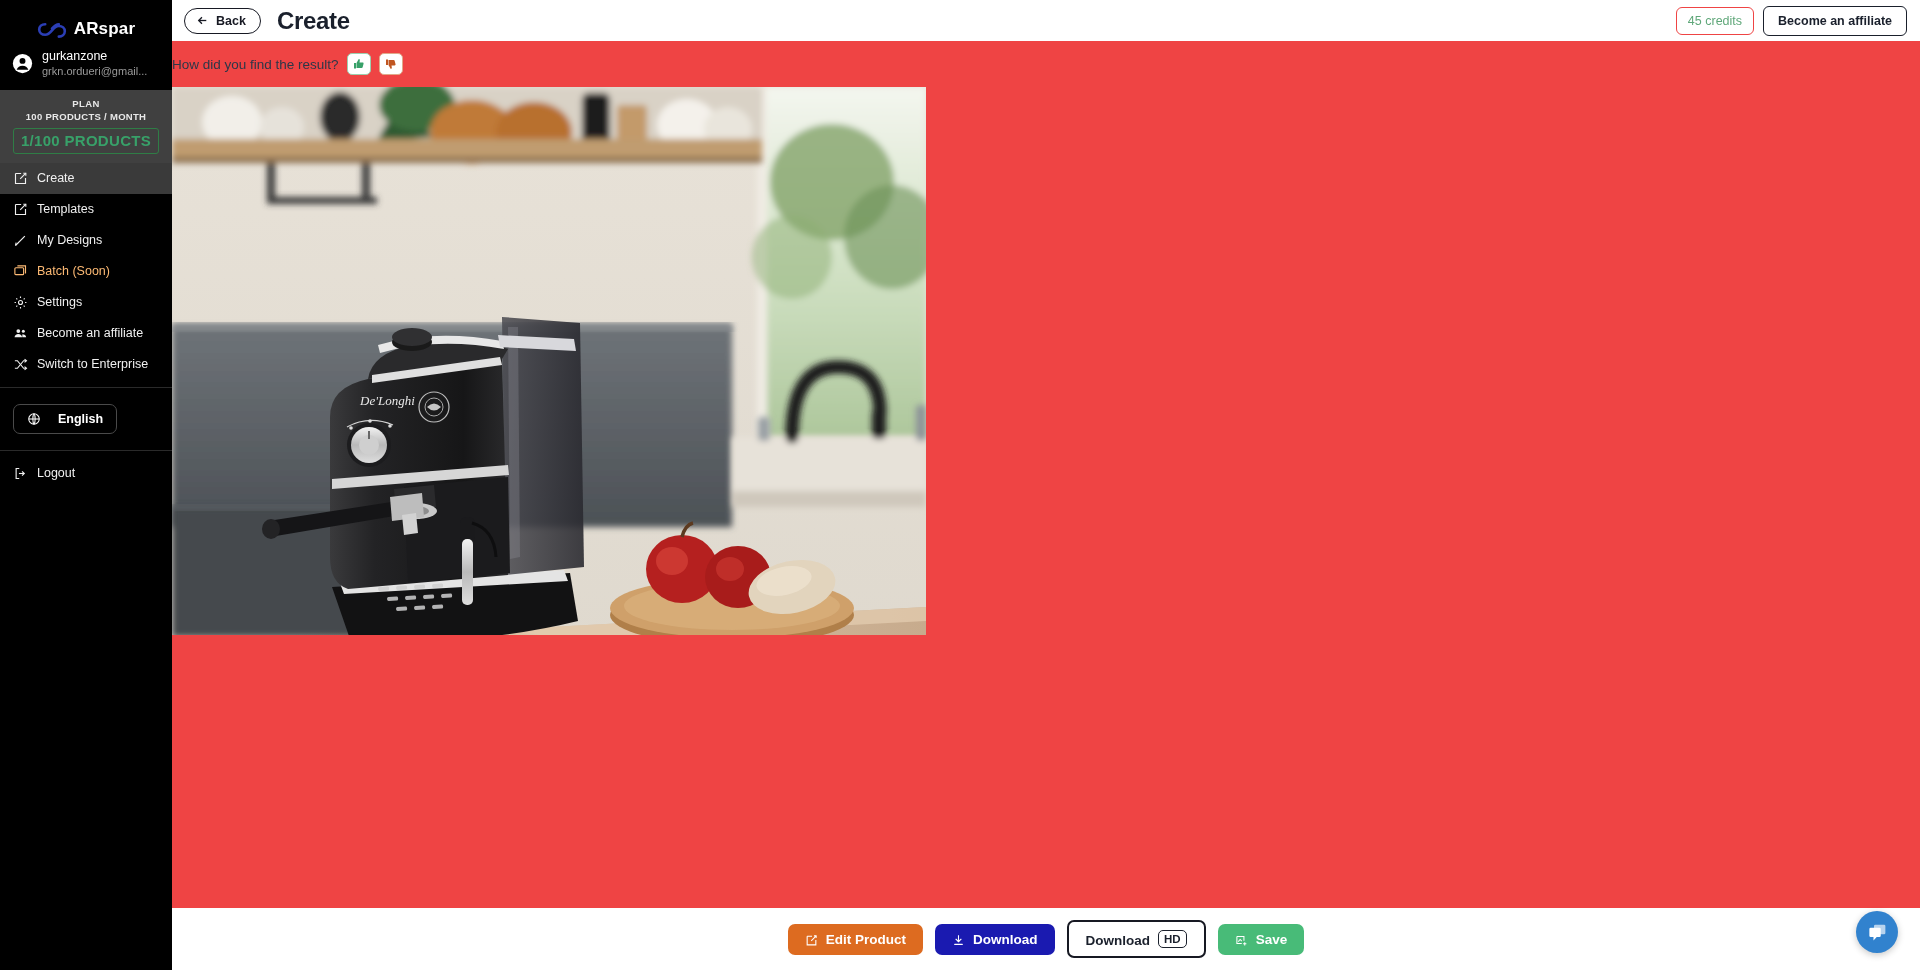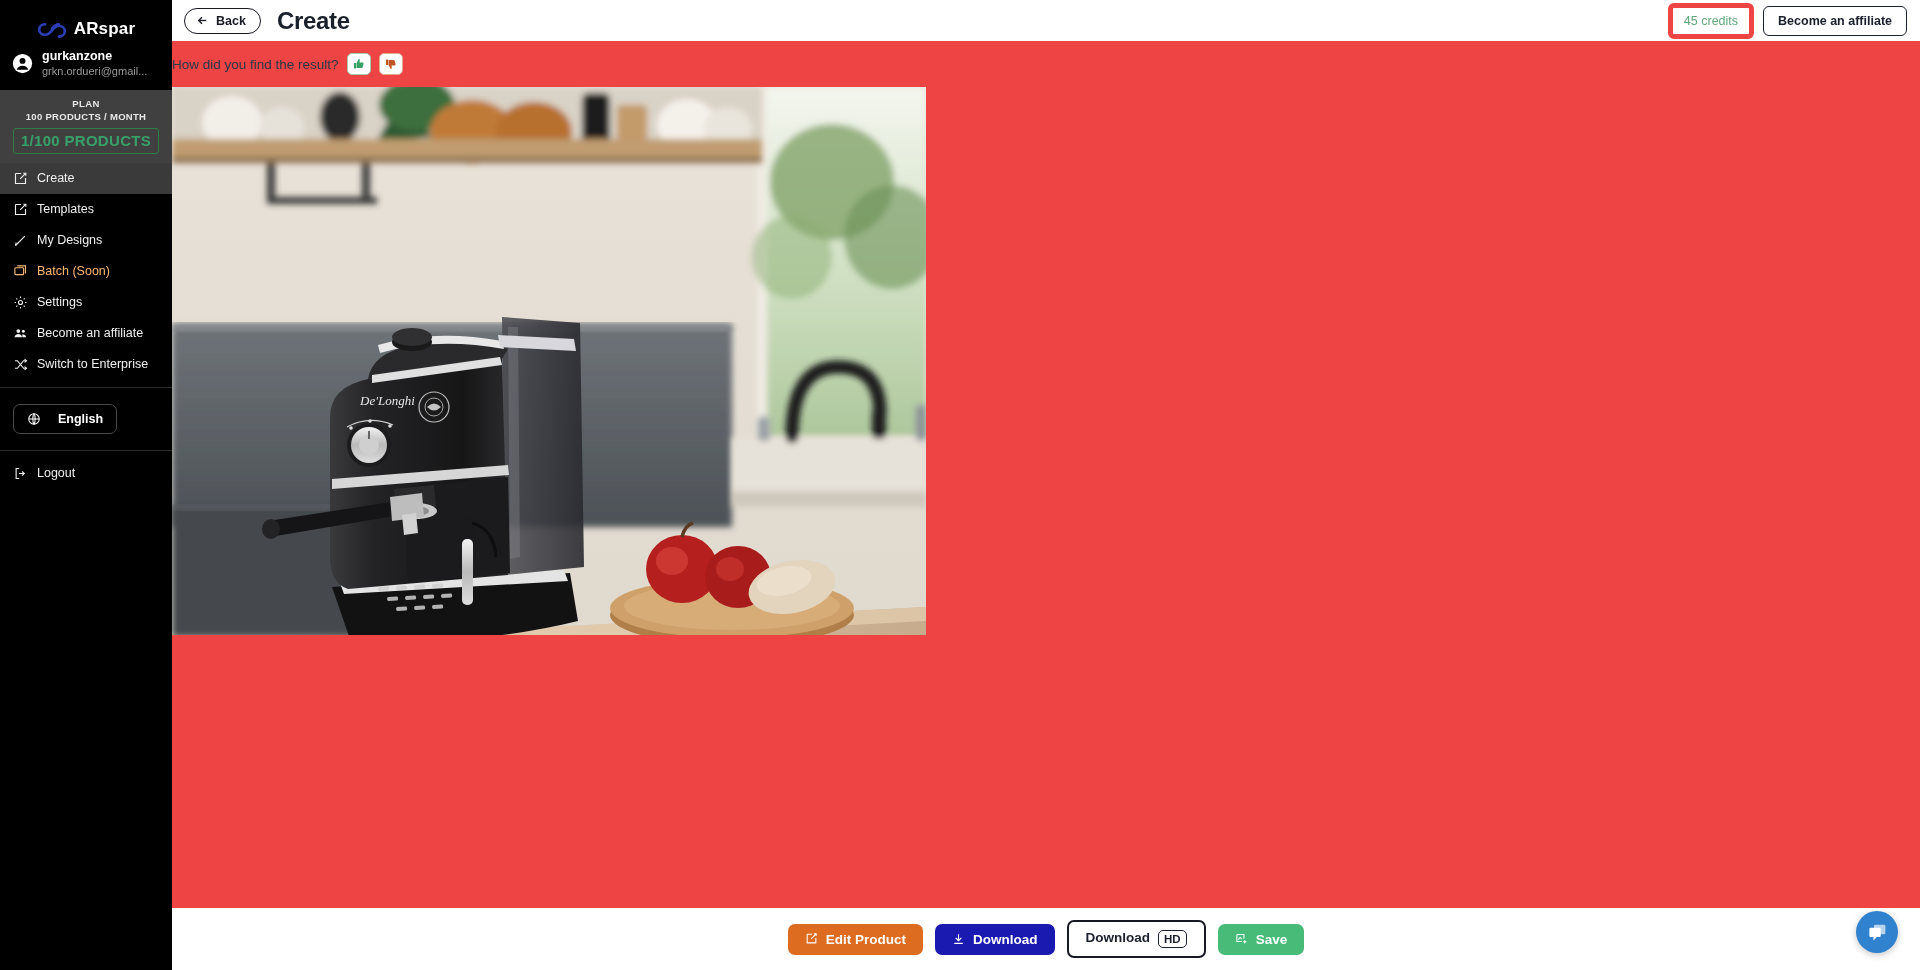--- a/index.html
+++ b/index.html
@@ -22,21 +22,21 @@
   }
   .logo-mark { width: 30px; height: 17px; display: block; }
   .logo-text { font-size: 17px; font-weight: bold; letter-spacing: .2px; color: #fff; }
 
   .user-row {
     display: flex; align-items: center; gap: 9px;
     padding: 8px 0 12px 12px;
   }
   .avatar { width: 21px; height: 21px; flex: 0 0 21px; }
   .user-meta { display: flex; flex-direction: column; line-height: 1.25; min-width: 0; }
-  .user-name { font-size: 12.5px; font-weight: bold; color: #fff; }
+  .user-name { font-size: 12.5px; font-weight: normal; color: #fff; }
   .user-mail { font-size: 11px; color: #9a9a9a; white-space: nowrap; overflow: hidden; }
 
   .plan-box {
     background: #404040; padding: 8px 6px 9px;
     text-align: center; line-height: 1.3;
   }
   .plan-label { font-size: 9.5px; font-weight: bold; letter-spacing: .4px; color: #e8e8e8; }
   .plan-sub { font-size: 9.5px; font-weight: bold; letter-spacing: .3px; color: #e8e8e8; }
   .plan-badge {
     display: inline-block; margin-top: 5px;
@@ -83,21 +83,21 @@
     border: 1px solid #171923; border-radius: 999px;
     padding: 5px 14px 5px 11px; font-size: 12.5px; font-weight: bold;
     color: #171923; background: #fff; cursor: pointer;
   }
   .page-title {
     font-size: 24px; font-weight: bold; color: #1a202c;
     margin-left: 16px; letter-spacing: -.3px;
   }
   .topbar-right { margin-left: auto; display: flex; align-items: center; gap: 9px; }
   .credits-chip {
-    border: 5px solid #ef4444; color: #5fa779; background: #fff;
+    border: 1px solid #ef4444; color: #5fa779; background: #fff;
     font-size: 12.5px; border-radius: 6px; padding: 6px 11px; cursor: pointer;
   }
   .affiliate-btn {
     border: 1px solid #1a202c; color: #1a202c; background: #fff;
     font-size: 12.5px; font-weight: bold; border-radius: 6px;
     padding: 7px 14px; cursor: pointer;
   }
 
   .content {
     flex: 1; background: #ef4444; position: relative;
@@ -117,21 +117,21 @@
     width: 754px; height: 548px;
     overflow: hidden; position: relative; background: #111;
   }
   .kitchen { position: absolute; inset: 0; }
 
   .bottombar {
     height: 62px; flex: 0 0 62px; background: #fff;
     display: flex; align-items: center; justify-content: center; gap: 12px;
   }
   .btn {
-    display: inline-flex; align-items: flex-start; gap: 8px;
+    display: inline-flex; align-items: flex-end; gap: 8px;
     border-radius: 7px; font-size: 13.5px; font-weight: bold;
     padding: 8px 17px; cursor: pointer; border: none; color: #fff;
   }
   .btn-edit { background: #dd6b20; }
   .btn-download { background: #1a1ab0; }
   .btn-hd { background: #fff; color: #1a202c; border: 2px solid #171923; }
   .hd-badge {
     border: 1.5px solid #1a202c; border-radius: 5px;
     font-size: 11.5px; font-weight: bold; padding: 1px 5px; line-height: 1.3;
   }

